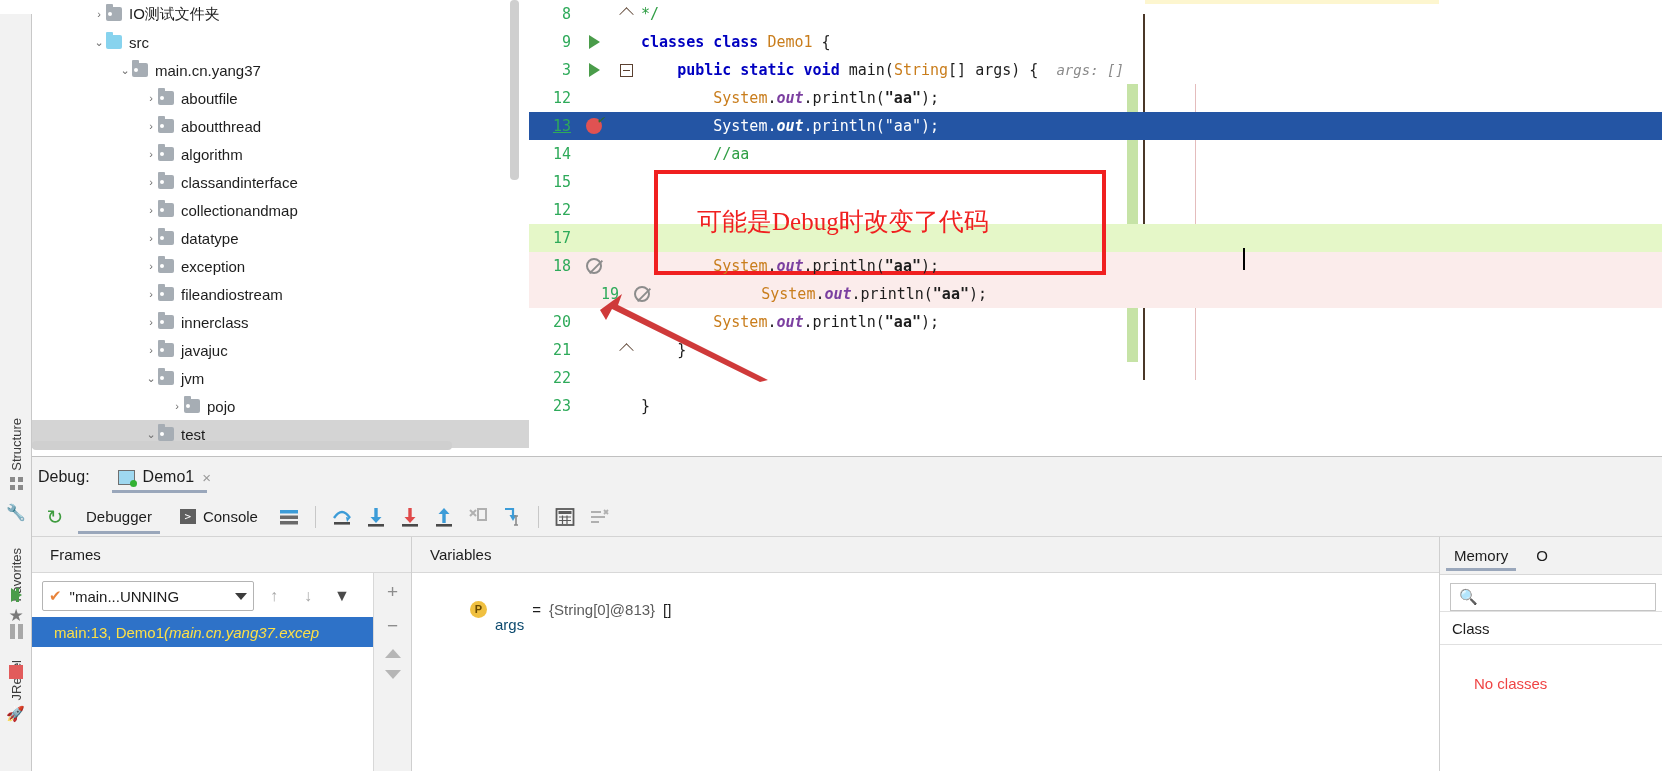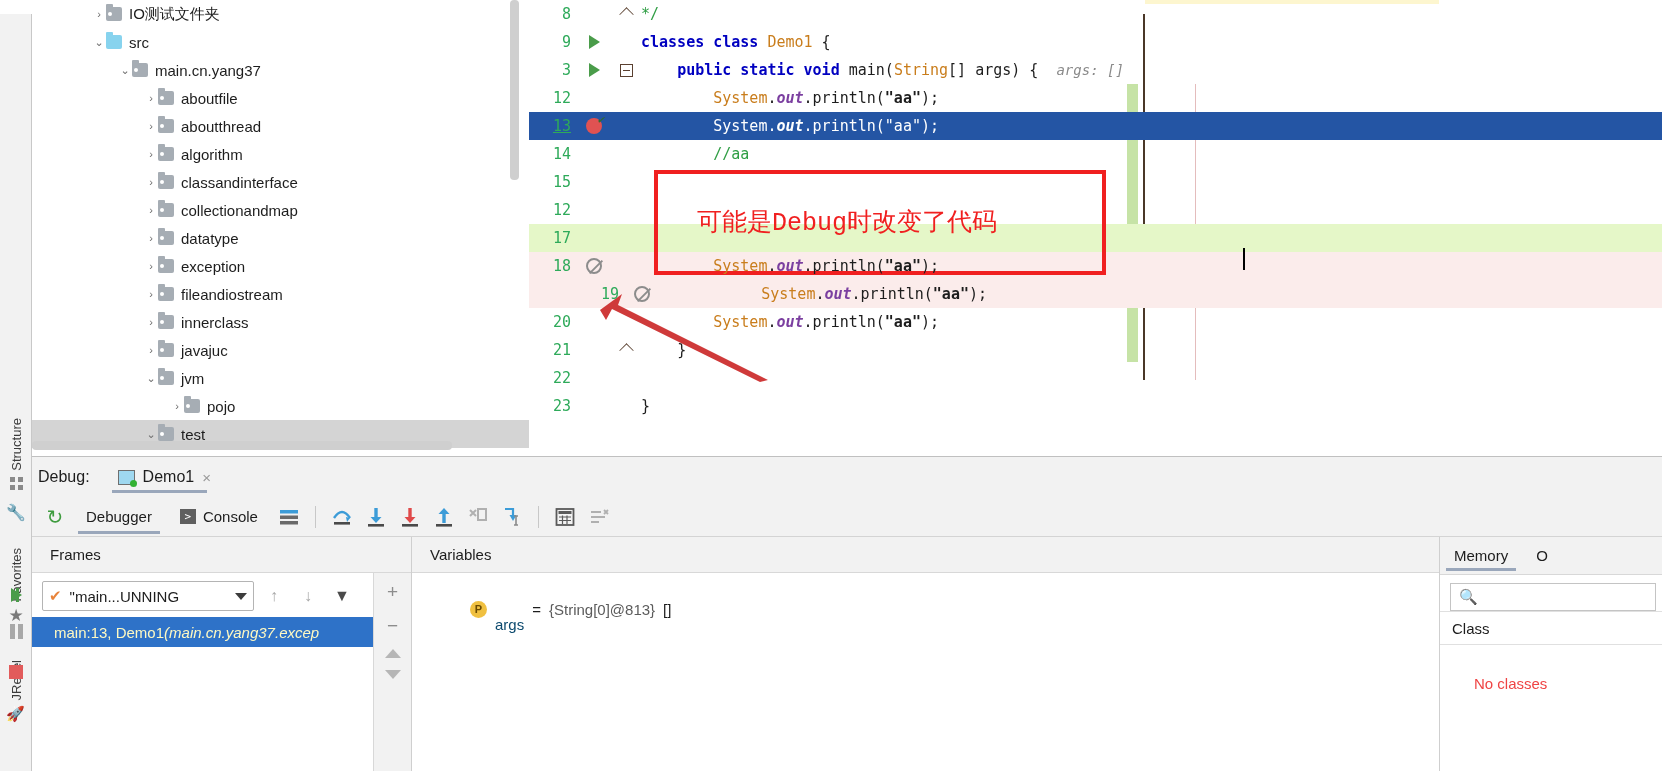--- a/index.html
+++ b/index.html
@@ -155,21 +155,21 @@
     position:absolute; left:616px; top:0; width:294px; height:4px; background:#fdf6cf;
   }
 
   
   .annot-box {
     position:absolute; left:654px; top:170px; width:452px; height:105px;
     border:4px solid #f02020;
   }
   .annot-text {
     position:absolute; left:697px; top:205px; width:380px;
-    font-family:Liberation Mono, monospace;
+    font-family:Liberation Serif, serif;
     font-size:25px; color:#f02020; white-space:nowrap;
   }
   .annot-arrow { position:absolute; left:592px; top:292px; width:180px; height:90px; }
 
   
   .debugpanel {
     position:absolute; left:32px; top:456px; width:1630px; height:393px;
     background:#f2f2f2; border-top:1px solid #c0c0c0;
   }
   .dbg-header { position:relative; height:40px; display:flex; align-items:center; padding-left:6px; }
@@ -210,21 +210,21 @@
     display:flex; align-items:center; gap:8px; width:212px; height:30px;
     border:1px solid #b4b4b4; background:#fff; border-radius:2px; padding:0 6px;
     font-size:15px;
   }
   .check { color:#e8833a; font-size:15px; }
   .cb-arrow { margin-left:auto; width:0;height:0;border-left:6px solid transparent;border-right:6px solid transparent;border-top:7px solid #3c3c3c;}
   .fr-ico { width:28px;height:28px;display:flex;align-items:center;justify-content:center;color:#a9a9a9;font-size:16px;}
   .fr-ico.dark { color:#4a4a4a; }
   .frame-row {
     height:30px; display:flex; align-items:center; padding-left:22px;
-    background:#2e72c8; color:#fef9c3; font-size:15px; white-space:nowrap; overflow:hidden;
+    background:#2e72c8; color:#fde047; font-size:15px; white-space:nowrap; overflow:hidden;
   }
   .frame-row .pkg { font-style:italic; }
   .frames-side {
     position:absolute; right:0; top:36px; bottom:0; width:38px;
     background:#f2f2f2; border-left:1px solid #d8d8d8;
     display:flex; flex-direction:column; align-items:center; padding-top:8px; gap:12px;
   }
   .fs-btn { font-size:19px; color:#8d8d8d; }
   .fs-tri-up { width:0;height:0;border-left:8px solid transparent;border-right:8px solid transparent;border-bottom:9px solid #b6b6b6;}
   .fs-tri-dn { width:0;height:0;border-left:8px solid transparent;border-right:8px solid transparent;border-top:9px solid #b6b6b6;}

